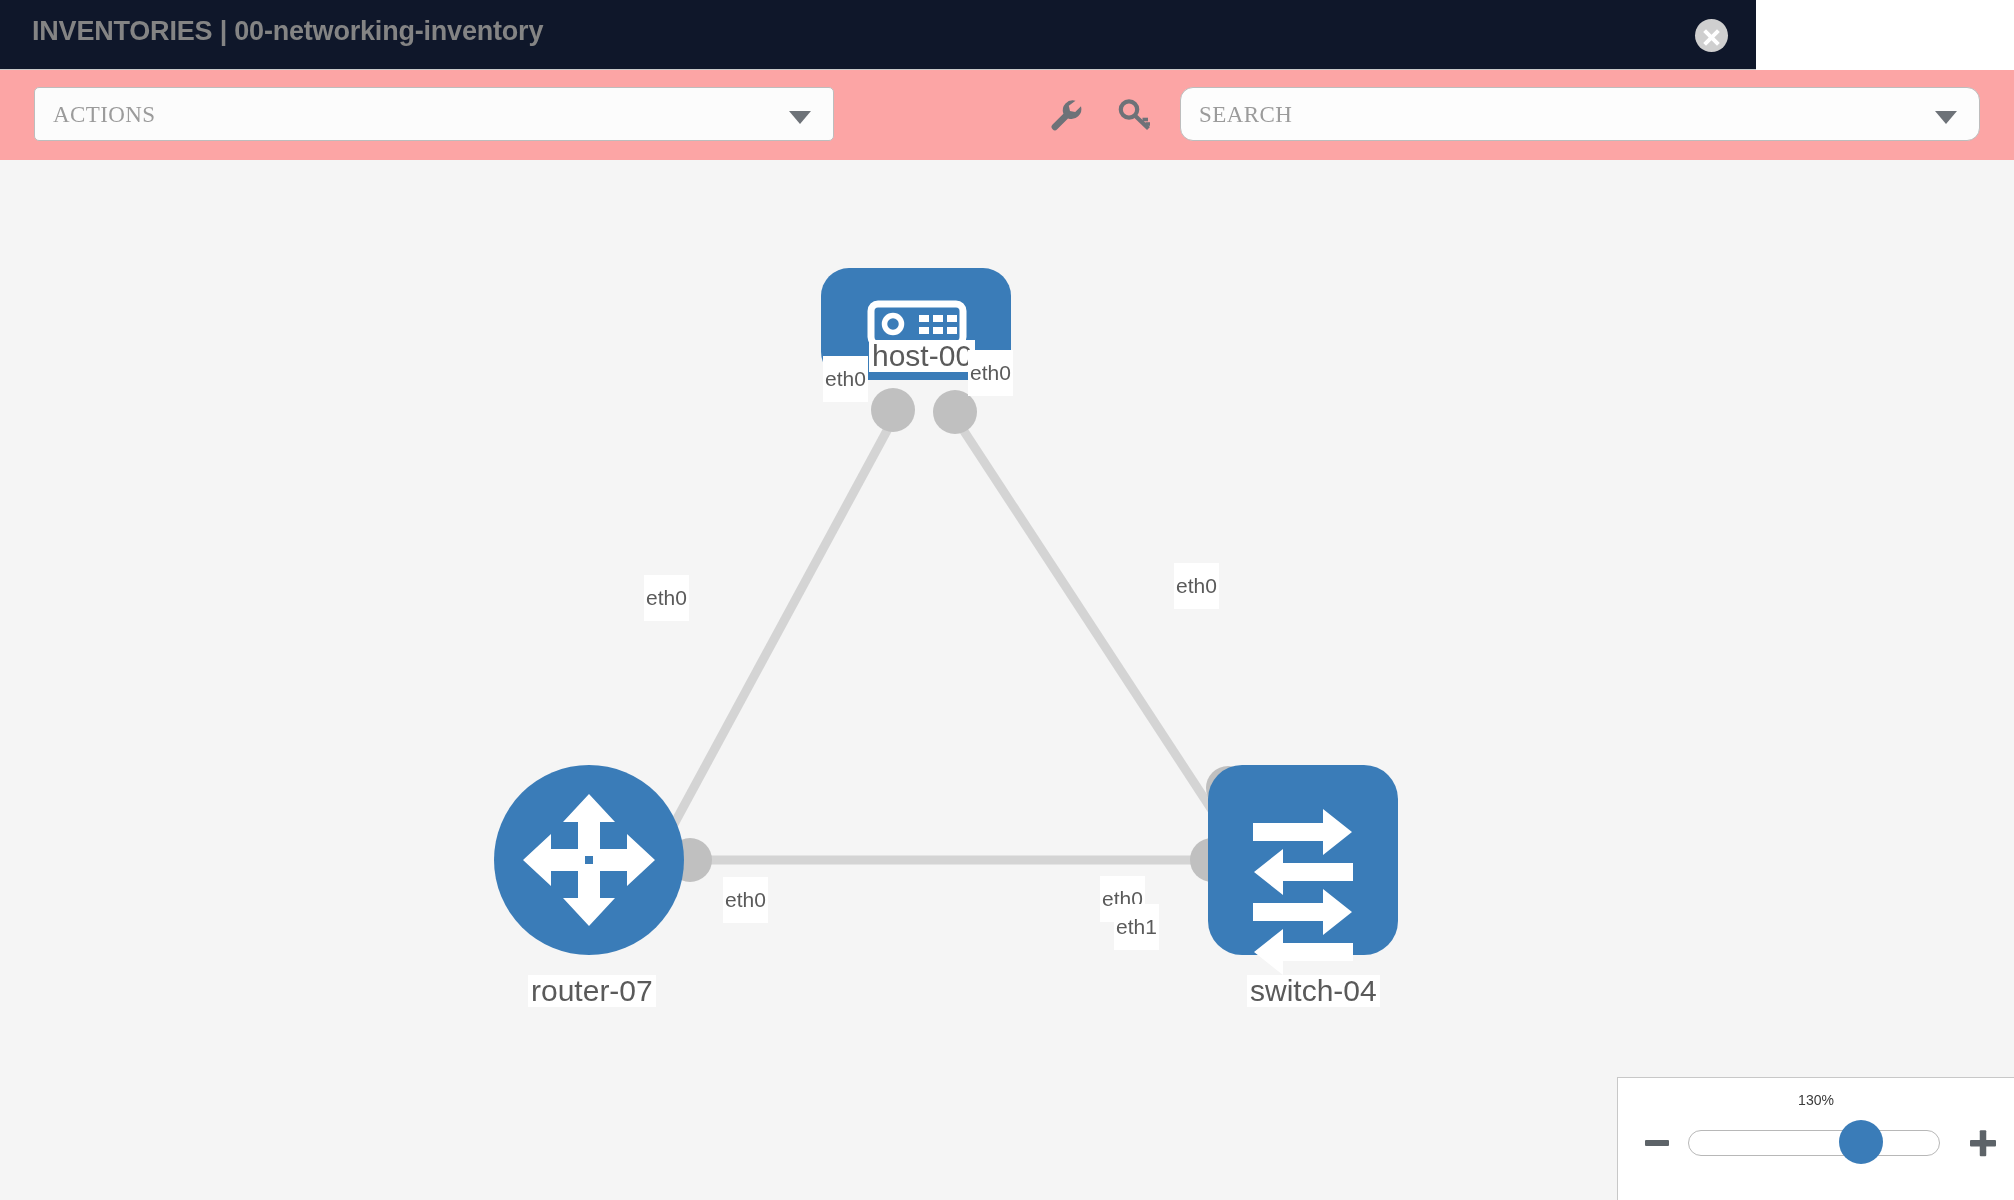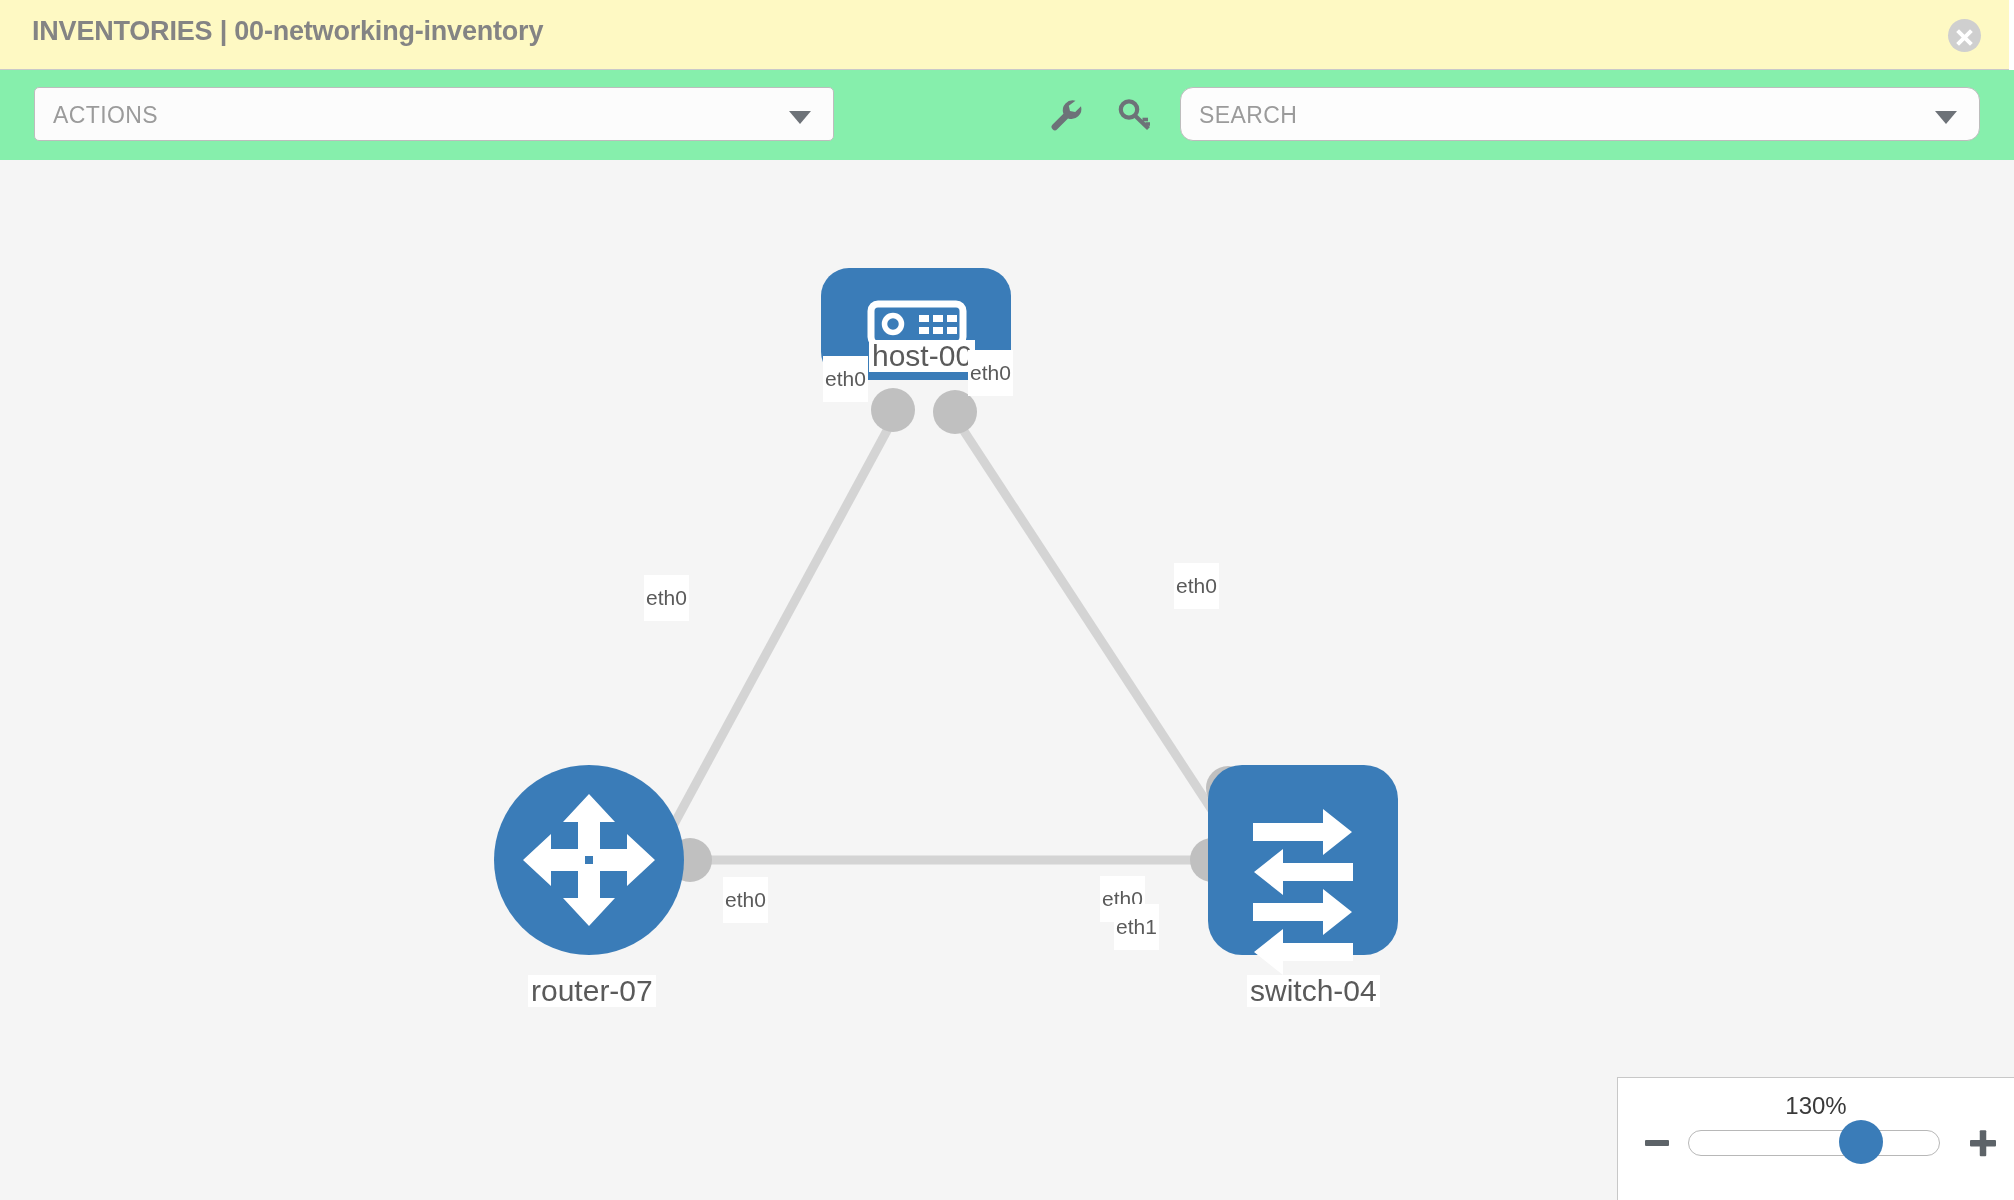--- a/index.html
+++ b/index.html
@@ -6,22 +6,22 @@
   html, body {
     width: 2014px; height: 1200px;
     background: #ffffff;
     font-family: "Liberation Sans", sans-serif;
     overflow: hidden;
   }
 
   
   .header {
     position: absolute; left: 0; top: 0;
-    width: 2009px; height: 70px;
-    background: #fef9c3;
+    width: 1756px; height: 70px;
+    background: #0f172a;
     border-bottom: 1px solid #c9c9c9;
     text-align: right;
   }
   .page-title {
     position: absolute; left: 32px; top: 16px;
     font-size: 27px; font-weight: bold;
     color: #848484;
     letter-spacing: -0.2px;
     white-space: nowrap;
   }
@@ -31,22 +31,23 @@
     border-radius: 50%;
     background: #cfcfcf;
     cursor: pointer;
   }
   .close-btn svg { display: block; }
 
   
   .toolbar {
     position: absolute; left: 0; top: 70px;
     width: 2014px; height: 108px;
-    background: #86efac;
+    background: #fca5a5;
     border-bottom: 2px solid #bfbfbf;
+    font-family: Liberation Serif, serif;
   }
   .actions-select {
     position: absolute; left: 34px; top: 17px;
     width: 800px; height: 54px;
     background: #fcfcfc;
     border: 1px solid #bdbdbd;
     border-radius: 5px;
     cursor: pointer;
   }
   .actions-select .lbl {
@@ -110,21 +111,21 @@
   .zoom-panel {
     position: absolute; left: 1617px; top: 1077px;
     width: 397px; height: 123px;
     background: #ffffff;
     border: 1px solid #c8c8c8;
     border-right: none; border-bottom: none;
   }
   .zoom-level {
     position: absolute; left: 0; right: 0; top: 14px;
     text-align: center;
-    font-size: 24px; color: #3a3a3a;
+    font-size: 14px; color: #3a3a3a;
   }
   .zoom-minus, .zoom-plus {
     position: absolute; top: 48px;
     color: #5d6368;
     cursor: pointer;
     display: flex; align-items: center; justify-content: center;
     width: 34px; height: 34px;
   }
   .zoom-minus { left: 22px; }
   .zoom-plus  { right: 14px; }

